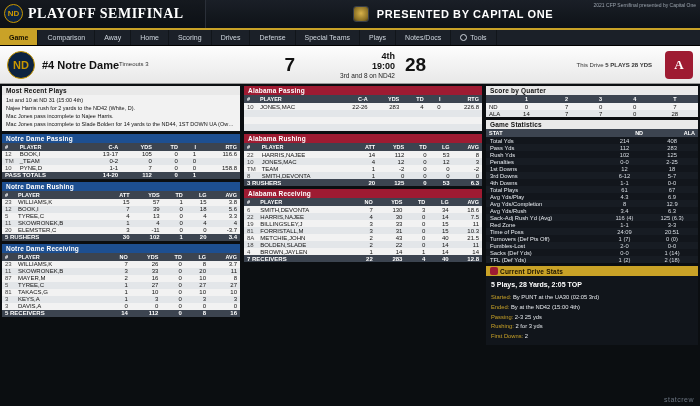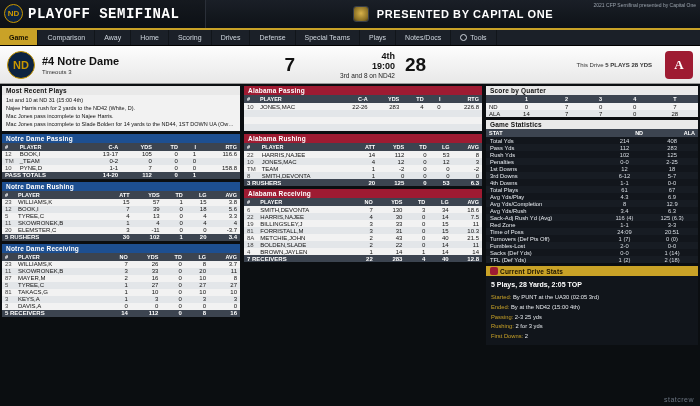--- a/index.html
+++ b/index.html
@@ -21,21 +21,21 @@
     border-right:1px solid #2a2f38;
   }
   .nd-logo {
     width:19px; height:19px; border-radius:50%;
     background:#0c2340; border:1px solid #c99700; position:relative;
     display:flex; align-items:center; justify-content:center;
     font-size:8px; font-weight:bold; color:#c99700;
   }
   .ps-title {
     font-size:14px; font-weight:bold; letter-spacing:0.5px; color:#fff;
-    font-family:Liberation Mono, monospace;
+    font-family:Liberation Serif, serif;
   }
   .topbar-mid {
     flex:1; height:28px; background:linear-gradient(180deg,#1a1f27,#0e1217);
     display:flex; align-items:center; justify-content:center; gap:8px;
     position:relative;
     text-align:right;
   }
   .cfp-logo {
     width:16px; height:16px; border-radius:3px;
     background:radial-gradient(circle at 50% 45%, #d7b24a 0%, #8a6f24 70%, #4a3a10 100%);
@@ -76,21 +76,21 @@
     width:28px; height:28px; border-radius:50%; background:#0c2340;
     color:#c99700; font-weight:bold; font-size:11px;
     display:flex; align-items:center; justify-content:center; border:1px solid #c99700;
   }
   .bama-badge {
     width:28px; height:28px; border-radius:4px; background:#9e1b32;
     color:#fff; font-weight:bold; font-size:13px;
     display:flex; align-items:center; justify-content:center;
     font-family:"Liberation Serif", serif;
   }
-  .team-block { display:flex; flex-direction:column; justify-content:center; }
+  .team-block { display:flex; flex-direction:row; justify-content:center; }
   .team-name { font-size:11px; font-weight:bold; }
   .team-sub { font-size:6px; color:#333; margin-top:2px; }
   .score-num { font-size:19px; font-weight:bold; margin:0 10px; }
   .mid-clock { text-align:right; width:90px; }
   .mid-clock .qtr { font-size:9px; font-weight:bold; }
   .mid-clock .dd { font-size:6.5px; color:#222; margin-top:1px; }
   .left-half { display:flex; align-items:center; flex:1; }
   .right-half { display:flex; align-items:center; flex:1; justify-content:flex-end; }
   .drive-info { font-size:6px; color:#333; text-align:right; margin-right:6px; }
 

